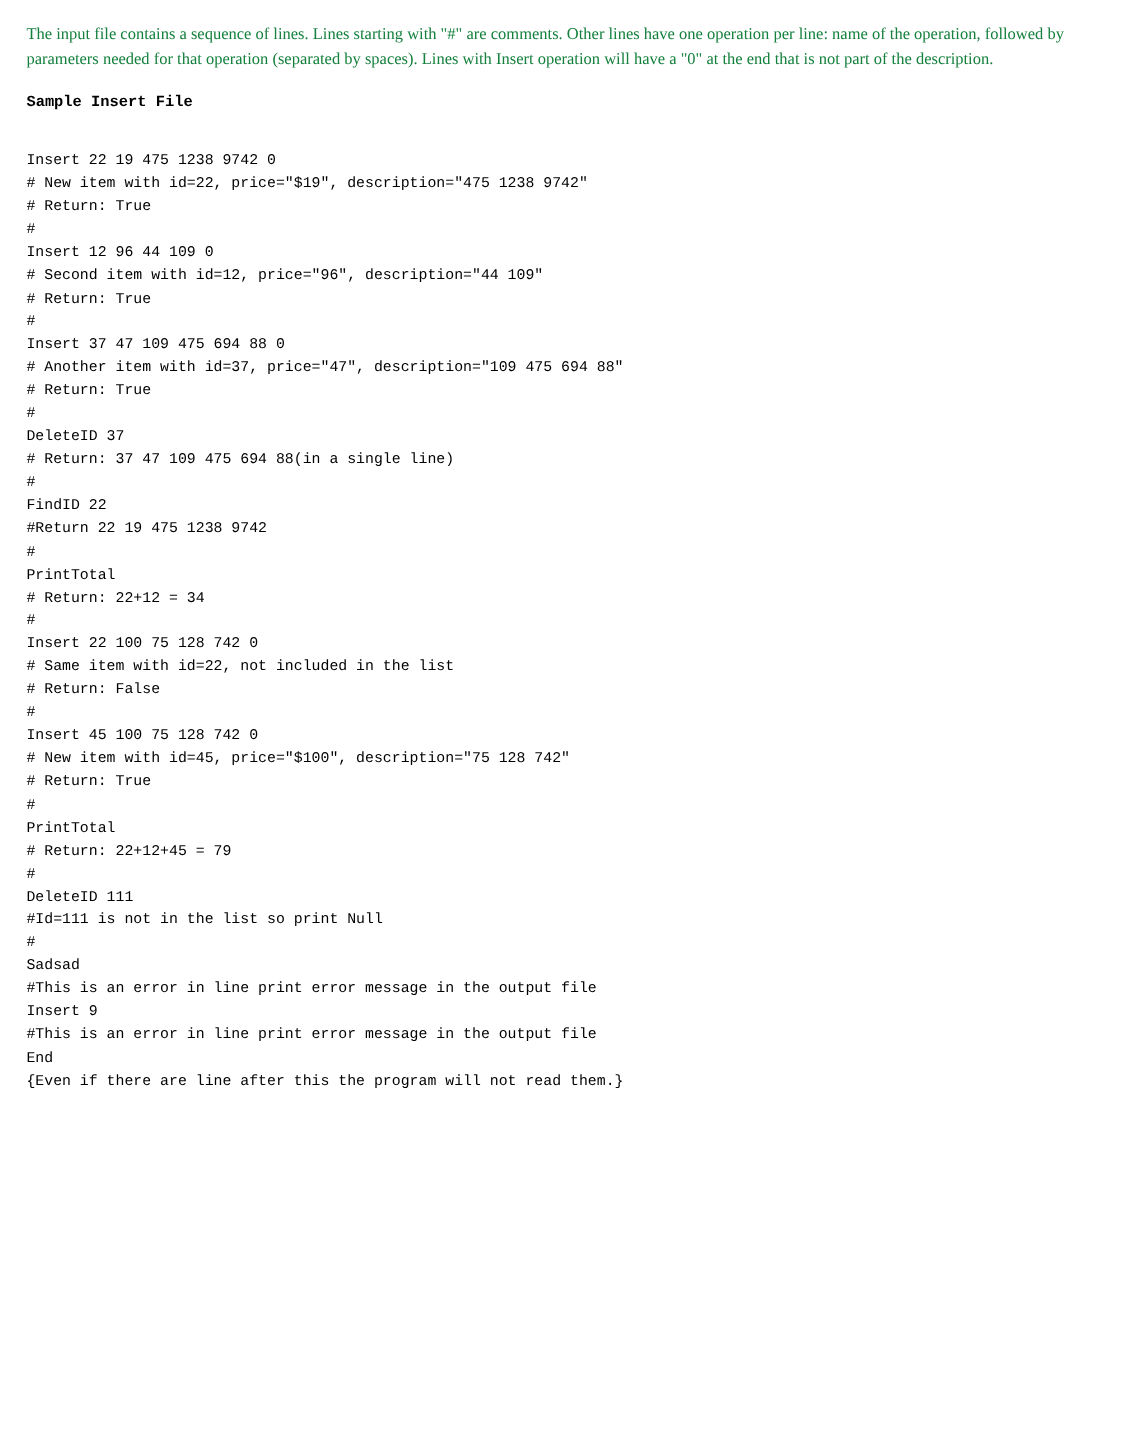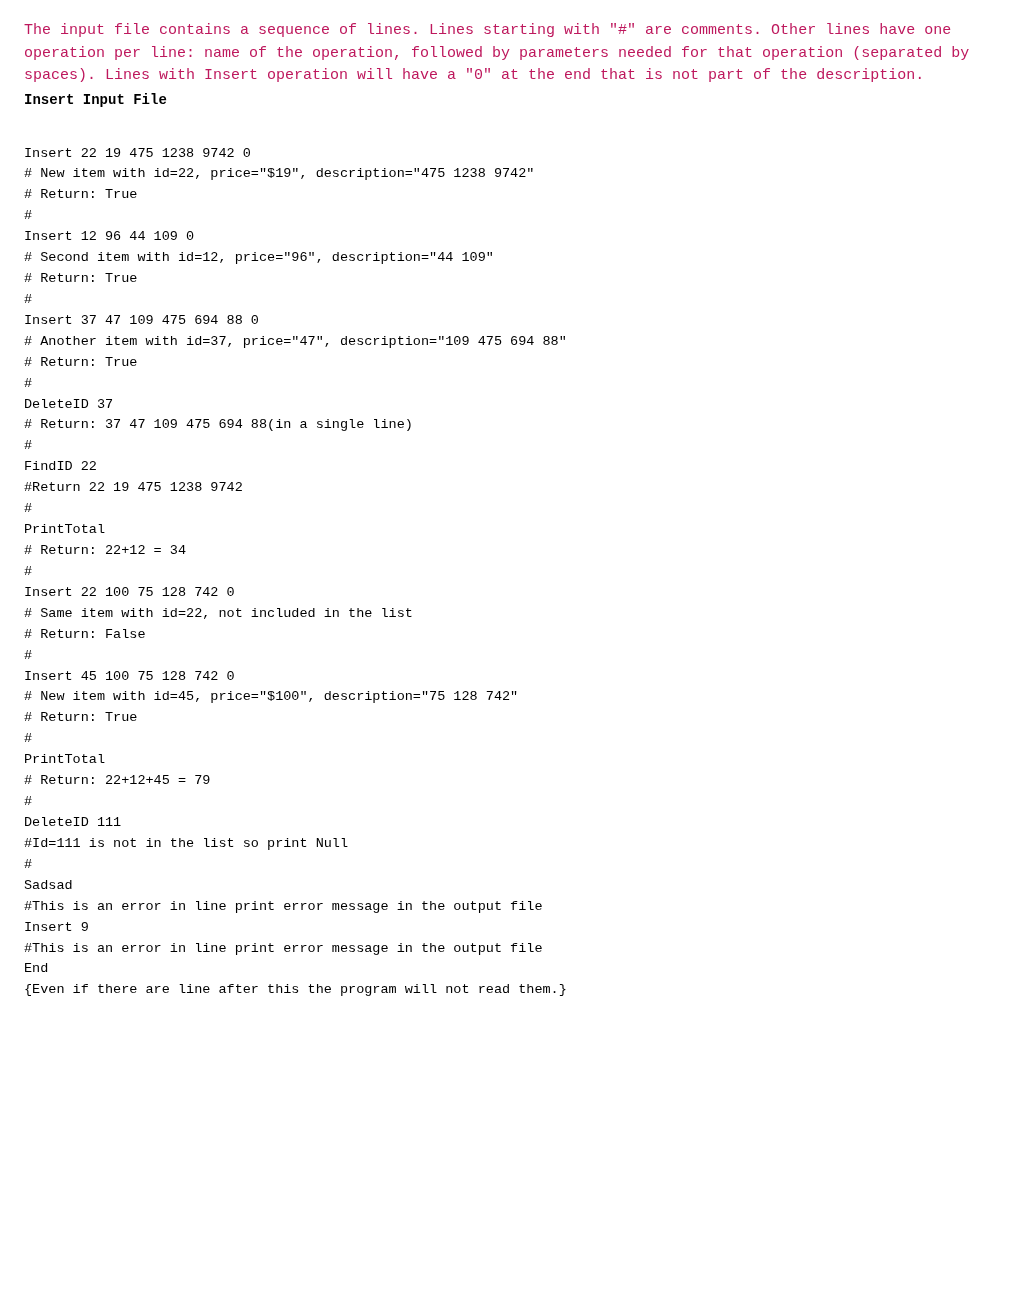--- a/index.html
+++ b/index.html
@@ -12,25 +12,25 @@
       background: #ffffff;
       font-family: Arial, sans-serif;
       font-size: 15px;
       color: #000000;
       padding: 20px 24px;
       width: 1024px;
       min-height: 1314px;
     }
 
     .description-text {
-      font-family: Liberation Mono, monospace;
+      font-family: Liberation Serif, serif;
       font-size: 15px;
       line-height: 1.5;
-      margin-bottom: 4px;
-      color: #be185d;
+      margin-bottom: 20px;
+      color: #15803d;
     }
 
     .section-heading {
       font-family: 'Courier New', Courier, monospace;
       font-size: 14px;
       font-weight: bold;
       margin-bottom: 12px;
       color: #000;
     }
 
@@ -41,21 +41,21 @@
       color: #000;
       white-space: pre;
       margin-top: 36px;
     }
   </style>
 </head>
 <body>
 
 <p class="description-text">The input file contains a sequence of lines. Lines starting with "#" are comments.  Other lines have one operation per line: name of the operation, followed by parameters needed for that operation (separated by spaces).  Lines with Insert operation will have a "0" at the end that is not part of the description.</p>
 
-<p class="section-heading">Insert Input File</p>
+<p class="section-heading">Sample Insert File</p>
 
 <div class="code-block">Insert 22 19 475 1238 9742 0
 # New item with id=22, price="$19", description="475 1238 9742"
 # Return: True
 #
 Insert 12 96 44 109 0
 # Second item with id=12, price="96", description="44 109"
 # Return: True
 #
 Insert 37 47 109 475 694 88 0

